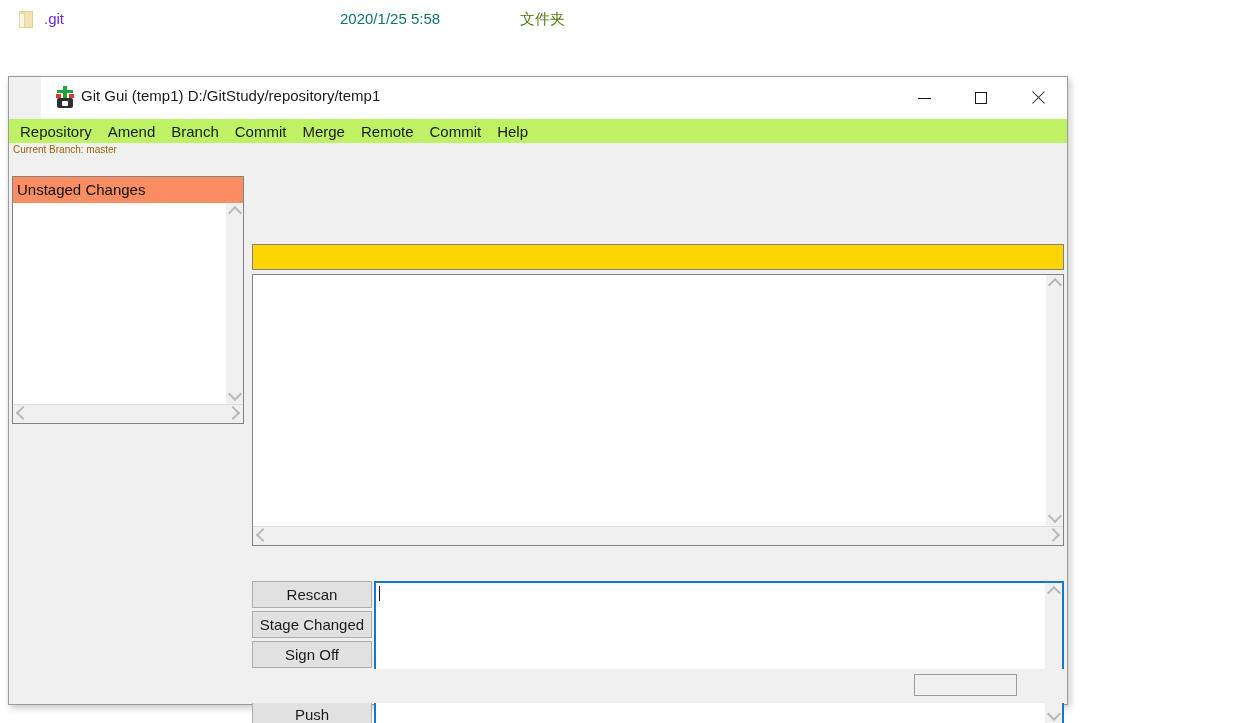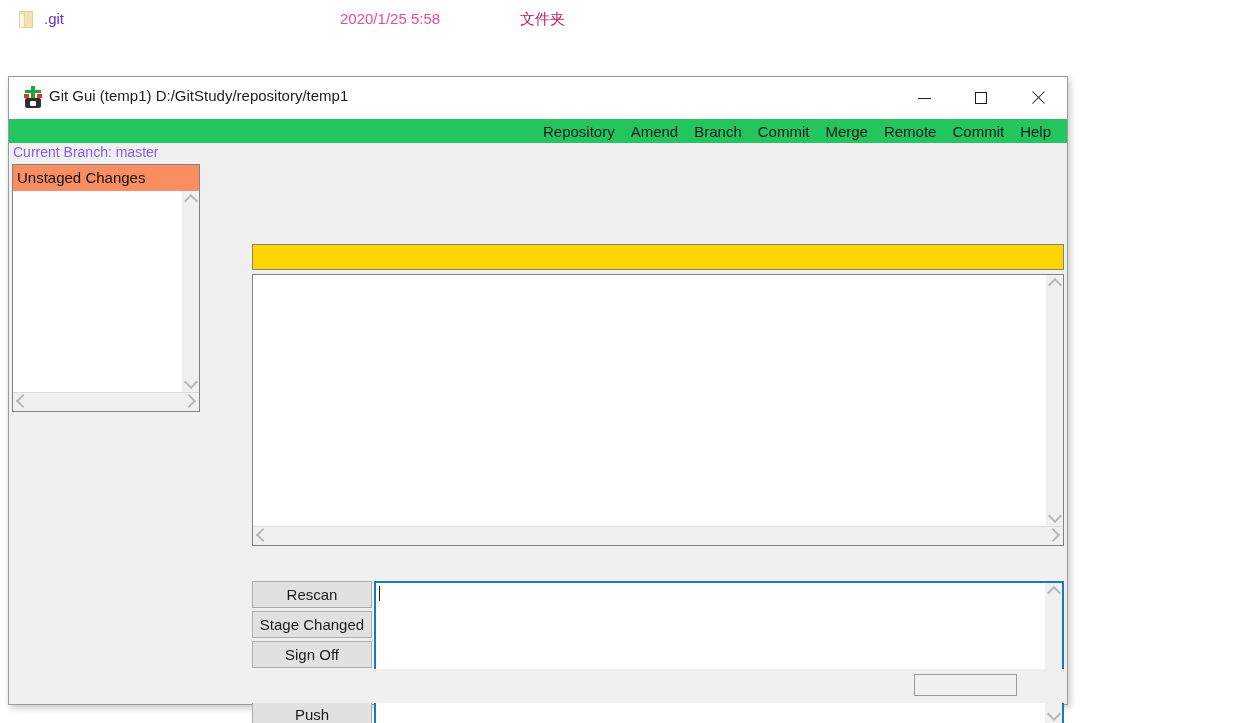--- a/index.html
+++ b/index.html
@@ -41,45 +41,46 @@
     background: #fcf6e2;
     border: 1px solid #e7d7a8;
     box-sizing: border-box;
   }
   #explorer-row .ex-name {
     position: absolute; left: 44px; top: 10px;
     color: #6d28d9;
   }
   #explorer-row .ex-date {
     position: absolute; left: 340px; top: 10px;
-    color: #ec4899;
+    color: #0f766e;
   }
   #explorer-row .ex-type {
     position: absolute; left: 520px; top: 10px;
-    color: #be185d;
+    color: #4d7c0f;
   }
 
   
   #gitgui-window {
     position: absolute;
     left: 8px; top: 76px;
     width: 1060px;
     height: 629px;
     background: #f0f0f0;
     border: 1px solid #9b9b9b;
     box-sizing: border-box;
     box-shadow: 2px 3px 7px rgba(0,0,0,0.22);
   }
 
   
   #title-bar {
     position: relative;
     height: 42px;
     background: #ffffff;
     border-bottom: none;
+    margin-left: 32px;
   }
   #app-icon {
     position: absolute;
     left: 14px; top: 9px;
     width: 20px; height: 22px;
   }
   #app-icon .ic-stem {
     position: absolute; left: 8px; top: 0px; width: 4px; height: 12px;
     background: #23a13b;
   }
@@ -140,43 +141,42 @@
   }
   .win-btn .g-close:before { transform: rotate(45deg); }
   .win-btn .g-close:after  { transform: rotate(-45deg); }
 
   
   #menu-bar {
     position: absolute;
     left: 0; top: 42px;
     width: 100%;
     height: 24px;
-    background: #22c55e;
+    background: #bef264;
     display: flex;
     align-items: center;
     padding-left: 11px;
     box-sizing: border-box;
-    justify-content: flex-end;
   }
   #menu-bar .menu-item {
     font-size: 15px;
     color: #1b1b1b;
     margin-right: 16px;
     white-space: nowrap;
   }
 
   
   #branch-strip {
     position: absolute;
     left: 0; top: 66px;
     width: 100%;
     height: 20px;
     background: #f0f0f0;
-    font-size: 14px;
-    color: #8b5cf6;
+    font-size: 10px;
+    color: #a16207;
     padding-left: 3px;
     box-sizing: border-box;
   }
   #branch-strip .bs-label {
     position: absolute; left: 4px; top: 1px; white-space: nowrap;
   }
 
   
   #body-area {
     position: absolute;
@@ -189,24 +189,25 @@
   #left-col {
     position: absolute;
     left: 3px; top: 0;
     width: 232px;
     height: 520px;
   }
 
   .list-pane {
     position: absolute;
     left: 0;
-    width: 188px;
+    width: 232px;
     border: 1px solid #828282;
     box-sizing: border-box;
     background: #eab308;
+    margin-top: 12px;
   }
   #unstaged-pane { top: 0; height: 248px; }
   #staged-pane   { top: 258px; height: 262px; }
 
   .pane-header {
     position: absolute;
     left: 0; top: 0;
     width: 100%;
     height: 26px;
     font-size: 15px;

